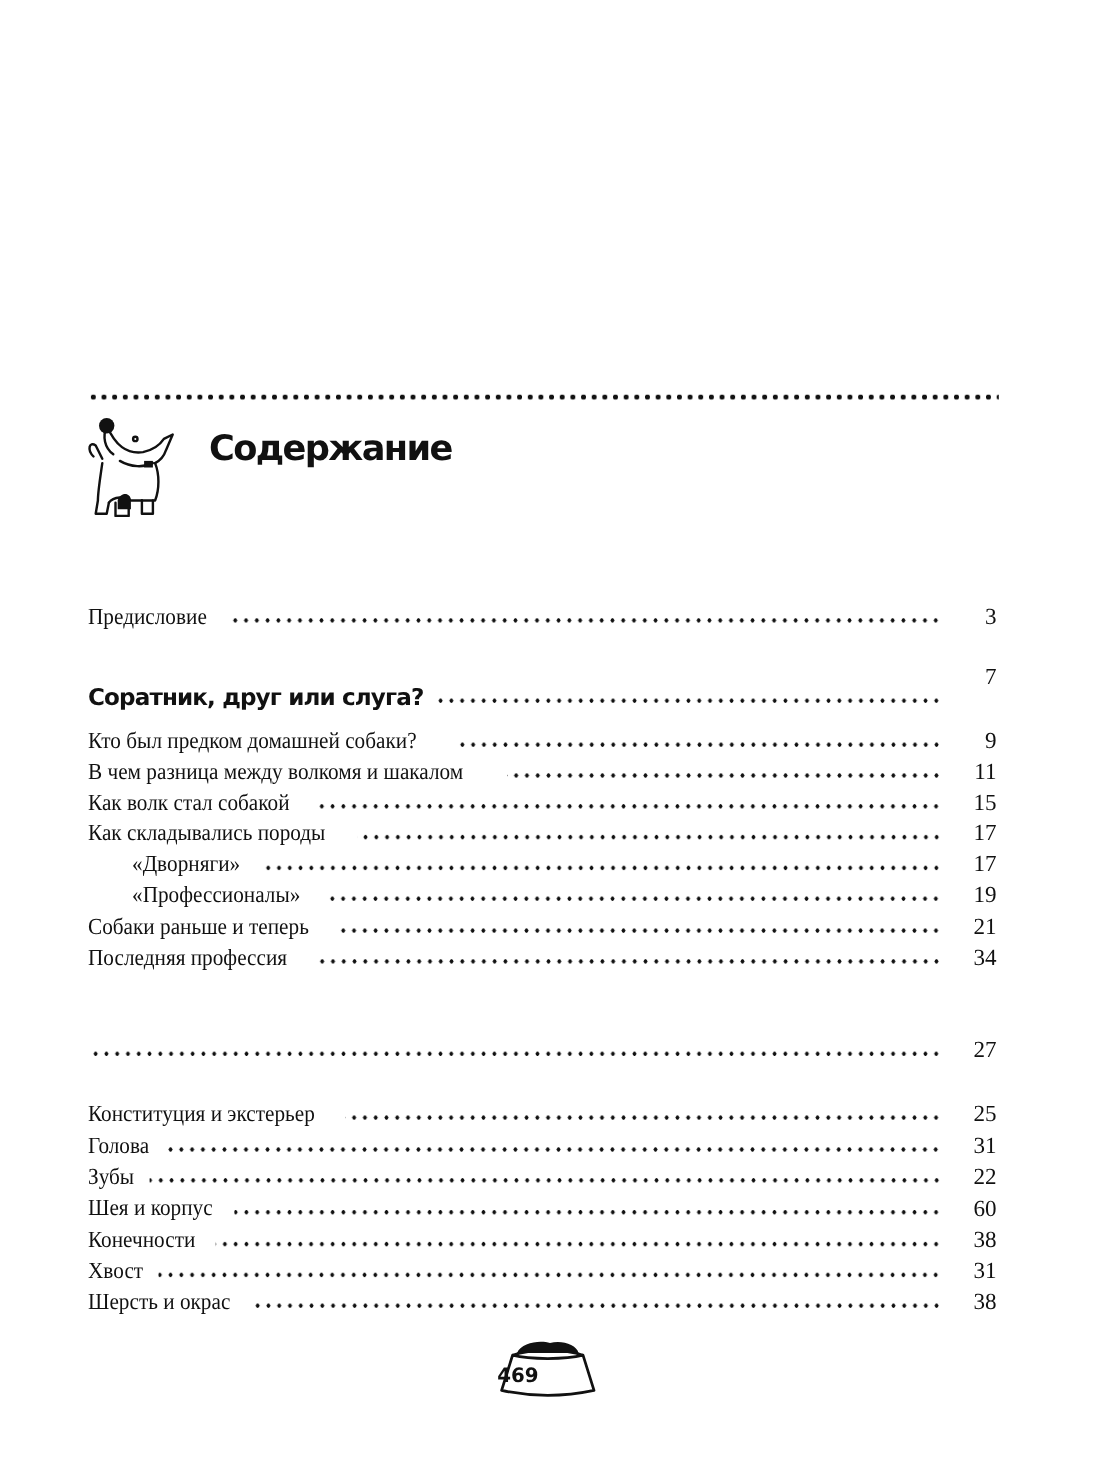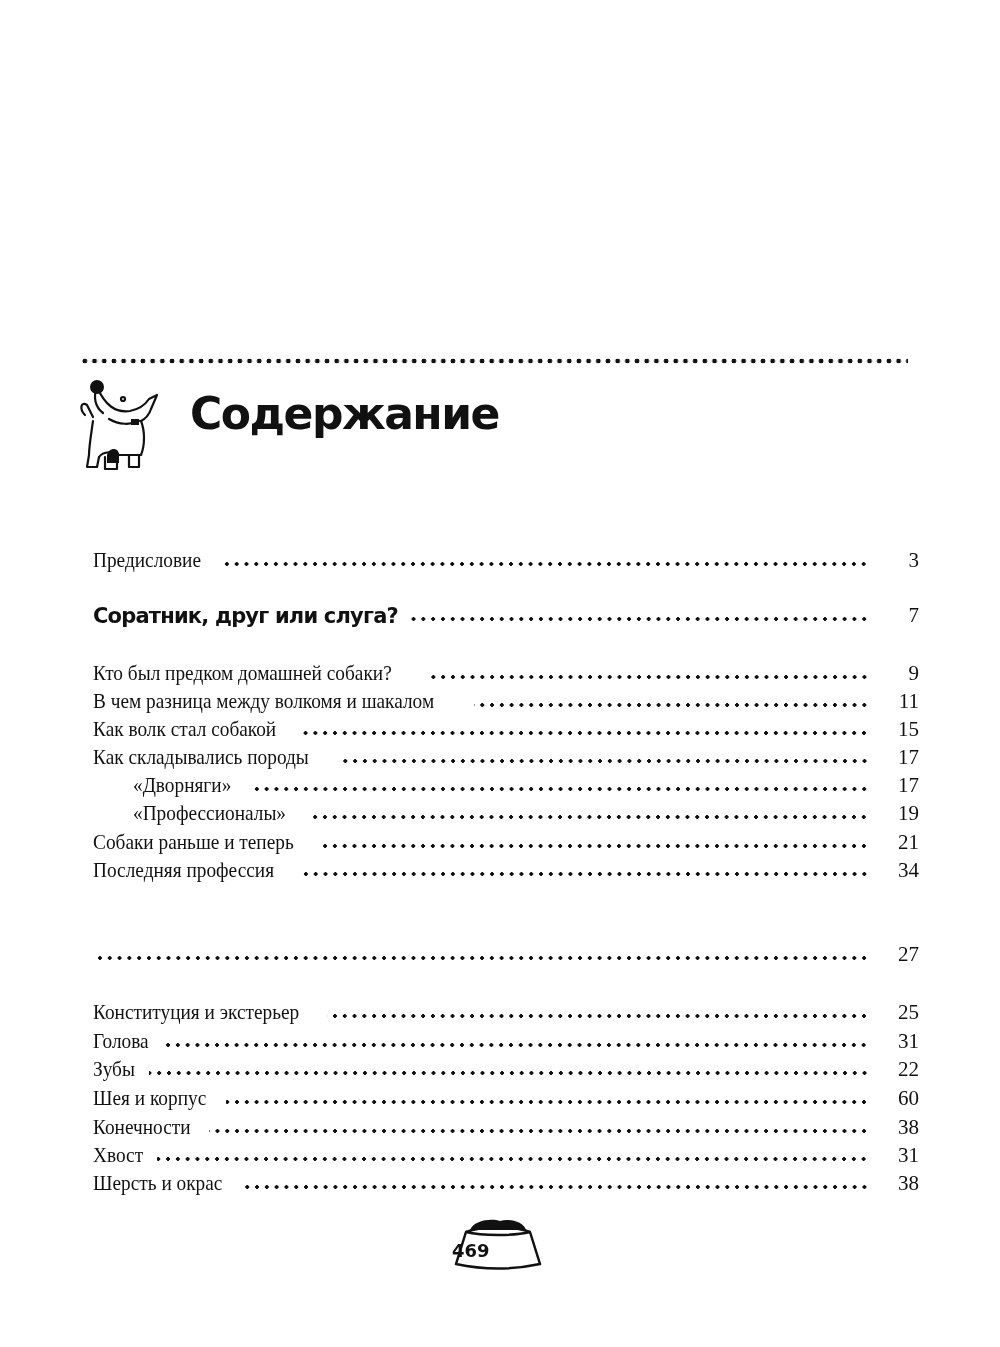--- a/index.html
+++ b/index.html
@@ -1,29 +1,29 @@
 <!DOCTYPE html>
 <html><head>
 <meta charset="utf-8">
 <style>
   html, body { margin:0; padding:0; background:#ffffff; }
   body { width:1000px; height:1347px; position:relative; overflow:hidden; font-family:"DejaVu Serif", serif; color:#111; }
   .top-rule { position:absolute; left:80px; top:358px; width:828px; height:6px;
     background-image: radial-gradient(circle, #111 2.2px, transparent 2.6px);
     background-size: 9.7px 6px; background-repeat: repeat-x; }
   .dog { position:absolute; left:75px; top:375px; width:90px; height:100px; }
-  .title { position:absolute; left:190px; top:388px; font-family:"DejaVu Sans", sans-serif; font-weight:bold; font-size:44px; letter-spacing:-1.5px; color:#111; }
+  .title { position:absolute; left:190px; top:388px; font-family:"DejaVu Sans", sans-serif; font-weight:bold; font-size:32px; letter-spacing:-1.5px; color:#111; }
   .toc { position:absolute; left:80px; width:826px; }
-  .row { position:absolute; left:13px; width:826px; display:flex; align-items:flex-end; }
+  .row { position:absolute; left:0; width:826px; display:flex; align-items:flex-start; }
   .row .label { white-space:nowrap; padding-right:10px; font-family:"Liberation Serif", serif; font-size:21px; transform:scaleX(0.92); transform-origin:left; }
   .row .dots { flex:1; height:4px; margin-right:26px; align-self:flex-end; margin-bottom:7px;
     background-image: radial-gradient(circle, #111 1.6px, transparent 2px);
     background-size: 9.8px 4px; background-repeat: repeat-x; background-position:right; }
   .row .page { font-family:"Liberation Serif", serif; font-size:21px; min-width:24px; text-align:right; }
-  .row.chapter .label { font-family:"DejaVu Sans", sans-serif; font-weight:bold; font-size:21px; letter-spacing:-0.8px; transform:none; }
+  .row.chapter .label { font-family:"DejaVu Sans", sans-serif; font-weight:bold; font-size:21px; letter-spacing:-0.8px; transform:none;margin-top:19px; }
   .row.indent .label { margin-left:40px; }
   .bowl { position:absolute; left:452px; top:1218px; width:92px; height:52px; }
   .bowl-num { position:absolute; left:452px; top:1240px; width:92px; text-align:left; font-family:"DejaVu Sans", sans-serif; font-weight:bold; font-size:18px; }
 </style>
 </head>
 <body>
 
 <div class="top-rule"></div>
 
 <svg class="dog" viewBox="0 0 90 100">

